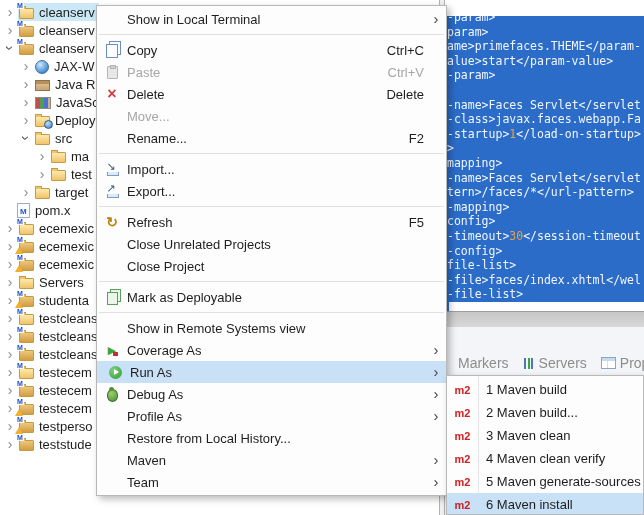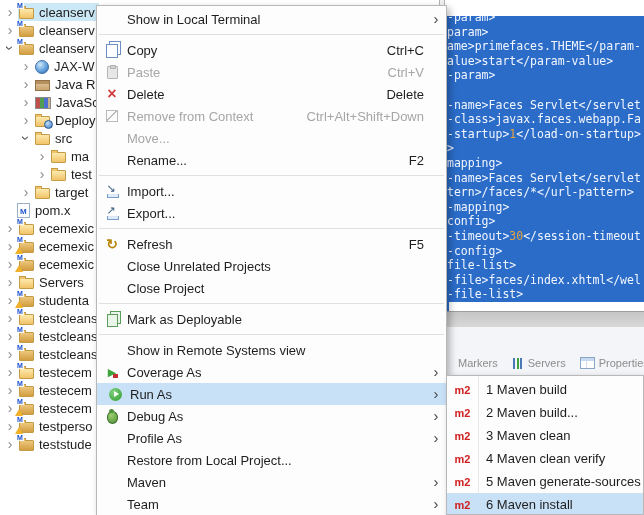--- a/index.html
+++ b/index.html
@@ -44,21 +44,21 @@
       color:#f2f6ff;background:#2b6cc8;padding-left:4px;white-space:pre;overflow:hidden;}
   .cl:first-child{margin-top:-6px;}
   .tok-orange{color:#e8a33d;}
   .squig{text-decoration:underline wavy #e04545 1px;text-underline-offset:2px;}
   .sel-stub{width:6px;height:13px;background:#2b6cc8;}
   .hscroll{position:absolute;left:443px;top:311px;width:201px;height:15px;z-index:1;
            background:linear-gradient(#c6c6c6,#d8d8d8);border-top:1px solid #9e9e9e;}
   .bottom-panel{position:absolute;left:443px;top:327px;width:201px;height:188px;background:#f4f5f8;z-index:1;}
   .tab-row{position:absolute;left:0;top:25px;width:201px;height:22px;display:flex;align-items:center;
            gap:6px;padding-left:15px;overflow:hidden;white-space:nowrap;}
-  .tab{display:flex;align-items:center;gap:4px;color:#8c8c8c;font-size:11px;margin-right:8px;flex:none;}
+  .tab{display:flex;align-items:center;gap:4px;color:#8c8c8c;font-size:14px;margin-right:8px;flex:none;}
   .ti-servers{width:12px;height:11px;margin-top:1px;
       background:linear-gradient(90deg,transparent 0 1px,#4a7ab5 1px 3px,transparent 3px 5px,#3da43d 5px 7px,transparent 7px 8px,#4a7ab5 8px 10px,transparent 10px);}
   .ti-properties{width:13px;height:10px;border:1px solid #88a6c8;background:linear-gradient(#c6d9ee 0 3px,#fff 3px);position:relative;}
   .ti-properties::after{content:"";position:absolute;left:5px;top:3px;bottom:0;width:1px;background:#d0dcea;}
 
   
   .menu{position:absolute;left:96px;top:5px;width:351px;z-index:10;background:#fdfdfd;
         border:1px solid #b8b8b8;box-shadow:3px 3px 7px rgba(0,0,0,.28);padding:2px 0;box-sizing:border-box;}
   .mitem{display:flex;align-items:center;height:22px;padding:0 4px;}
   .mitem.hl{background:#c8e1f7;padding-left:7px;}
@@ -356,28 +356,20 @@
         <span class="mshort">Ctrl+V</span>
         <span class="marrow"></span>
       </div>
       <div class="mitem">
         <span class="mi mi-delete">×</span>
         <span class="mlabel">Delete</span>
         <span class="mshort">Delete</span>
         <span class="marrow"></span>
       </div>
       <div class="mitem dis">
-        <span class="mi">
-          <span class="mi-remove"></span>
-        </span>
-        <span class="mlabel">Remove from Context</span>
-        <span class="mshort">Ctrl+Alt+Shift+Down</span>
-        <span class="marrow"></span>
-      </div>
-      <div class="mitem dis">
         <span class="mi"></span>
         <span class="mlabel">Move...</span>
         <span class="mshort"></span>
         <span class="marrow"></span>
       </div>
       <div class="mitem">
         <span class="mi"></span>
         <span class="mlabel">Rename...</span>
         <span class="mshort">F2</span>
         <span class="marrow"></span>
@@ -463,21 +455,21 @@
         <span class="marrow">›</span>
       </div>
       <div class="mitem">
         <span class="mi"></span>
         <span class="mlabel">Profile As</span>
         <span class="mshort"></span>
         <span class="marrow">›</span>
       </div>
       <div class="mitem">
         <span class="mi"></span>
-        <span class="mlabel">Restore from Local Project...</span>
+        <span class="mlabel">Restore from Local History...</span>
         <span class="mshort"></span>
         <span class="marrow"></span>
       </div>
       <div class="mitem">
         <span class="mi"></span>
         <span class="mlabel">Maven</span>
         <span class="mshort"></span>
         <span class="marrow">›</span>
       </div>
       <div class="mitem">

